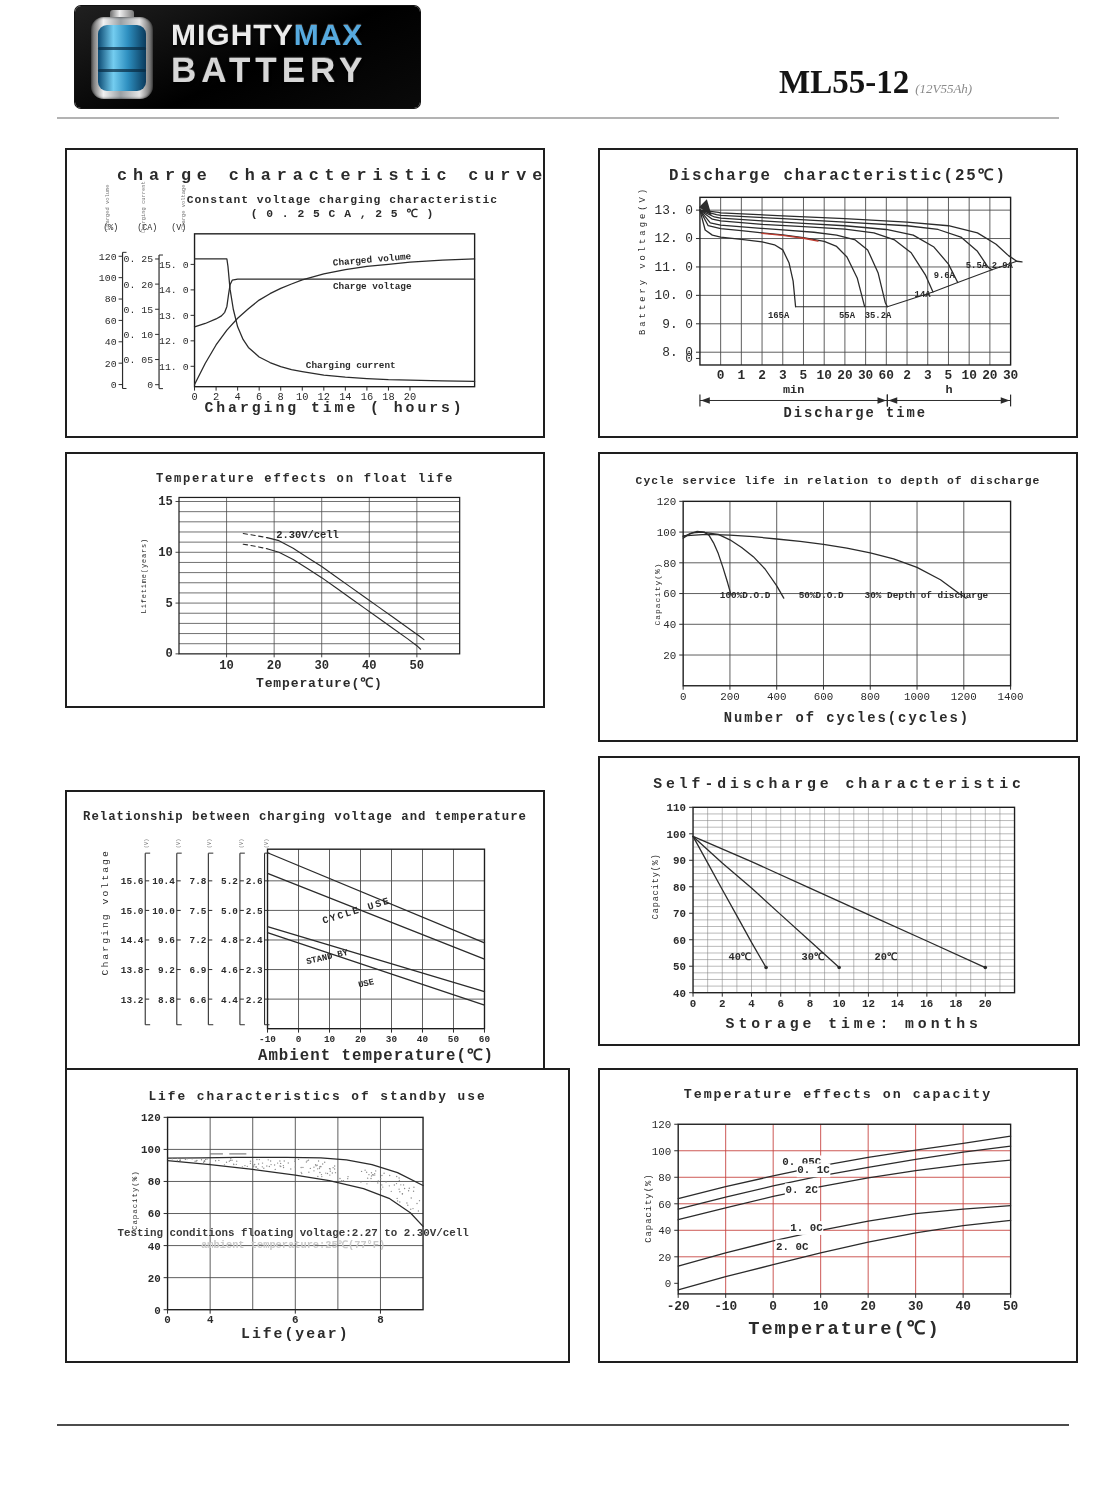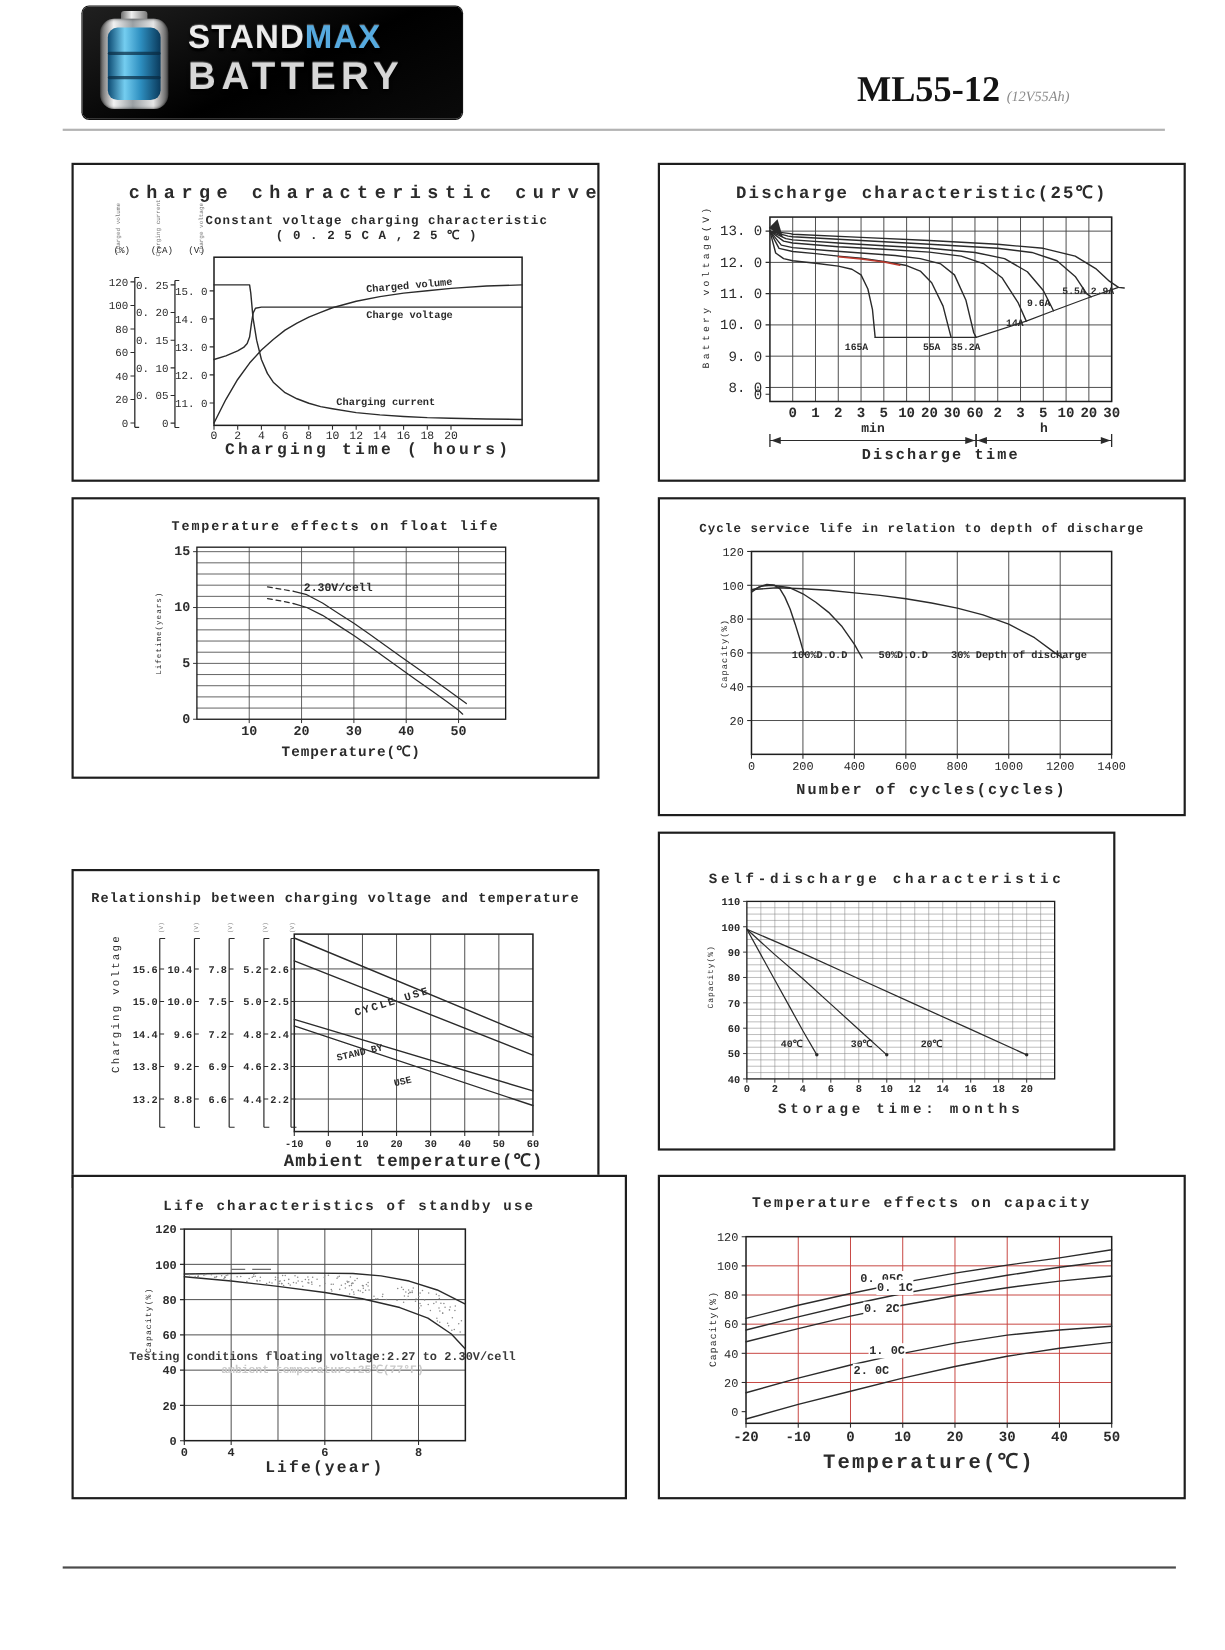--- a/index.html
+++ b/index.html
@@ -35,21 +35,21 @@
 <div class="page">
   <div class="logo">
     <div class="batt">
       <div class="batt-cap"></div>
       <div class="batt-body"></div>
       <div class="batt-core"></div>
       <div class="batt-line" style="top:30px"></div>
       <div class="batt-line" style="top:52px"></div>
     </div>
     <div class="brand">
-      <div class="brand-l1"><span>STAND</span><span class="max" id="brand-max" style="color: rgb(86, 170, 223);">MAX</span></div>
+      <div class="brand-l1"><span>MIGHTY</span><span class="max" id="brand-max" style="color: rgb(86, 170, 223);">MAX</span></div>
       <div class="brand-l2">BATTERY</div>
     </div>
   </div>
   <div class="model"><span>ML55-12</span><span class="cap">(12V55Ah)</span></div>
   <div class="hr-top"></div>
   <div id="charts">
       <div class="chart-box" style="left: 65px; top: 148px; width: 480px; height: 290px;">
         <svg viewBox="0 0 480 290">
           <text x="268" y="30" text-anchor="middle" font-size="17" font-family="&quot;Liberation Mono&quot;,&quot;DejaVu Sans Mono&quot;,monospace" fill="#2b2b2b" letter-spacing="6" font-weight="bold">charge characteristic curve</text>
           <text x="278" y="54" text-anchor="middle" font-size="11.5" font-family="&quot;Liberation Mono&quot;,&quot;DejaVu Sans Mono&quot;,monospace" fill="#2b2b2b" letter-spacing="1" font-weight="bold">Constant voltage charging characteristic</text>
@@ -430,21 +430,21 @@
           <polyline points="202.0,61.6 422.0,153.0" fill="none" stroke="#2b2b2b" stroke-width="1.3" stroke-linejoin="round" stroke-linecap="round"></polyline>
           <polyline points="202.0,82.6 422.0,169.5" fill="none" stroke="#2b2b2b" stroke-width="1.3" stroke-linejoin="round" stroke-linecap="round"></polyline>
           <polyline points="202.0,136.6 422.0,202.5" fill="none" stroke="#2b2b2b" stroke-width="1.3" stroke-linejoin="round" stroke-linecap="round"></polyline>
           <polyline points="202.0,142.6 422.0,216.0" fill="none" stroke="#2b2b2b" stroke-width="1.3" stroke-linejoin="round" stroke-linecap="round"></polyline>
           <text x="293.14285714285717" y="123.06425041186154" text-anchor="middle" font-size="10" font-family="&quot;Liberation Mono&quot;,&quot;DejaVu Sans Mono&quot;,monospace" fill="#2b2b2b" letter-spacing="2" font-weight="bold" transform="rotate(-17 293.14285714285717 123.06425041186154)">CYCLE USE</text>
           <text x="262.9714285714286" y="169.83855024711693" text-anchor="middle" font-size="9" font-family="&quot;Liberation Mono&quot;,&quot;DejaVu Sans Mono&quot;,monospace" fill="#2b2b2b" letter-spacing="0" font-weight="bold" transform="rotate(-13 262.9714285714286 169.83855024711693)">STAND BY</text>
           <text x="302.57142857142856" y="196.52388797364083" text-anchor="middle" font-size="9" font-family="&quot;Liberation Mono&quot;,&quot;DejaVu Sans Mono&quot;,monospace" fill="#2b2b2b" letter-spacing="0" font-weight="bold" transform="rotate(-13 302.57142857142856 196.52388797364083)">USE</text>
           <text x="312" y="272" text-anchor="middle" font-size="16" font-family="&quot;Liberation Mono&quot;,&quot;DejaVu Sans Mono&quot;,monospace" fill="#2b2b2b" letter-spacing="1" font-weight="bold">Ambient temperature(℃)</text>
         </svg>
       </div>
-      <div class="chart-box" style="left: 598px; top: 756px; width: 416px; height: 290px;">
+      <div class="chart-box" style="left: 598px; top: 756px; width: 482px; height: 290px;">
         <svg viewBox="0 0 480 290">
           <text x="240" y="30" text-anchor="middle" font-size="15" font-family="&quot;Liberation Mono&quot;,&quot;DejaVu Sans Mono&quot;,monospace" fill="#2b2b2b" letter-spacing="4" font-weight="bold">Self-discharge characteristic</text>
           <line x1="106.81818181818181" y1="50" x2="106.81818181818181" y2="238" stroke="#7e7e7e" stroke-width="0.55"></line>
           <line x1="121.63636363636364" y1="50" x2="121.63636363636364" y2="238" stroke="#7e7e7e" stroke-width="0.55"></line>
           <line x1="136.45454545454544" y1="50" x2="136.45454545454544" y2="238" stroke="#7e7e7e" stroke-width="0.55"></line>
           <line x1="151.27272727272728" y1="50" x2="151.27272727272728" y2="238" stroke="#7e7e7e" stroke-width="0.55"></line>
           <line x1="166.0909090909091" y1="50" x2="166.0909090909091" y2="238" stroke="#7e7e7e" stroke-width="0.55"></line>
           <line x1="180.9090909090909" y1="50" x2="180.9090909090909" y2="238" stroke="#7e7e7e" stroke-width="0.55"></line>
           <line x1="195.72727272727272" y1="50" x2="195.72727272727272" y2="238" stroke="#7e7e7e" stroke-width="0.55"></line>
           <line x1="210.54545454545456" y1="50" x2="210.54545454545456" y2="238" stroke="#7e7e7e" stroke-width="0.55"></line>

